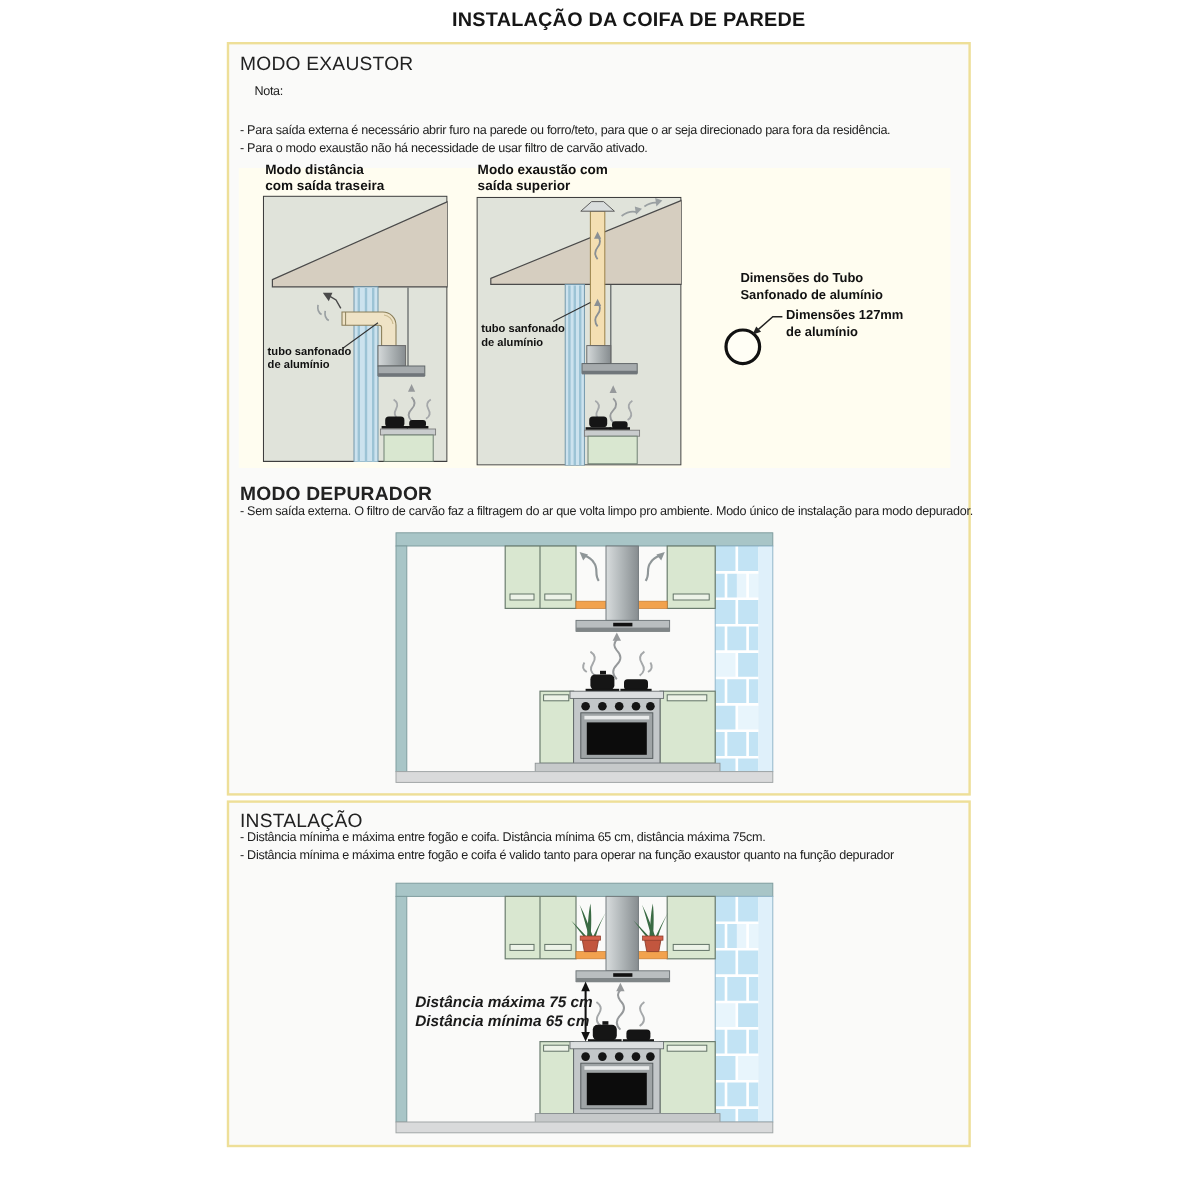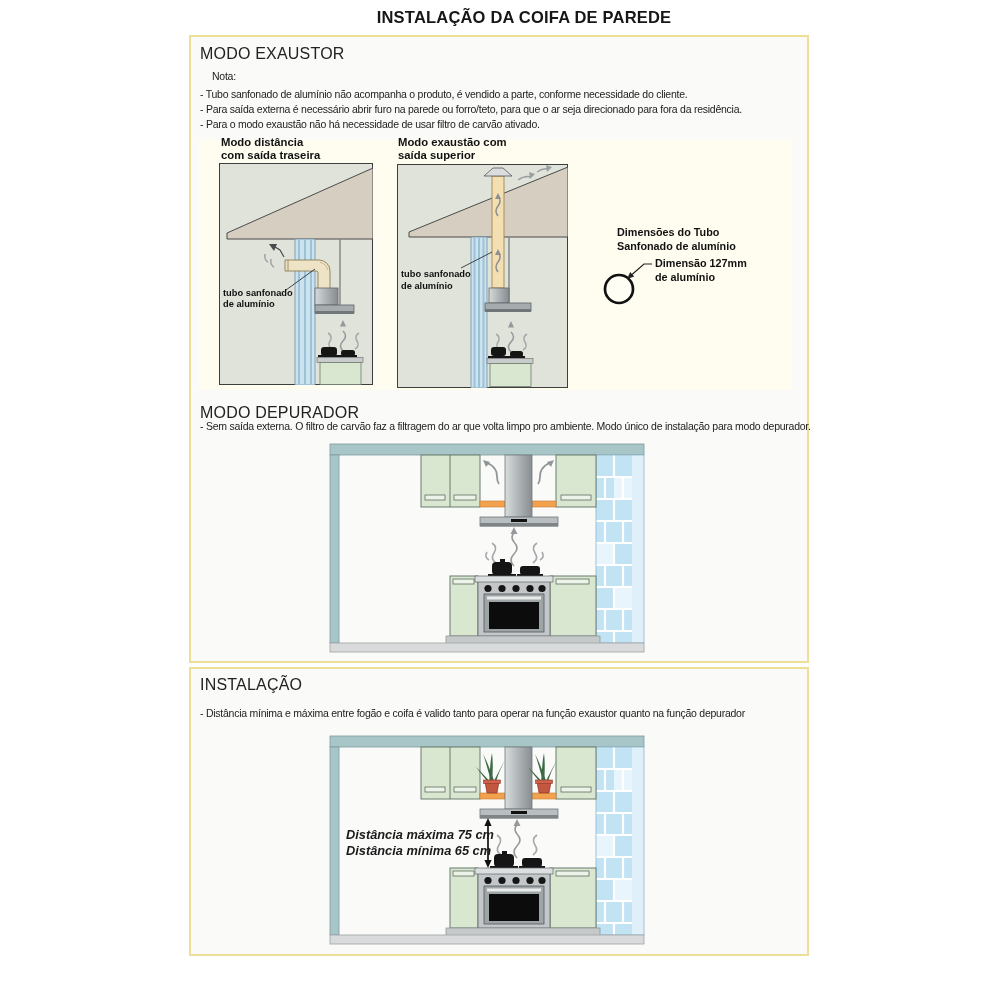--- a/index.html
+++ b/index.html
@@ -25,21 +25,20 @@
 
 <div class="page">
 
   <div class="abs title">INSTALAÇÃO DA COIFA DE PAREDE</div>
 
   <div class="abs box box1"></div>
   <div class="abs box box2"></div>
 
   <div class="abs h-section" style="left:200px; top:45px;">MODO EXAUSTOR</div>
   <div class="abs note" style="left:200px; top:70px;padding-left:12px;">Nota:</div>
-  <div class="abs note" style="left:200px; top:88px;">- Tubo sanfonado de alumínio não acompanha o produto, é vendido a parte, conforme necessidade do cliente.</div>
   <div class="abs note" style="left:200px; top:118px;">- Para o modo exaustão não há necessidade de usar filtro de carvão ativado.</div>
   <div class="abs note" style="left:200px; top:103px;">- Para saída externa é necessário abrir furo na parede ou forro/teto, para que o ar seja direcionado para fora da residência.</div>
 
   <div class="abs cream"></div>
 
   <div class="abs diag-label" style="left:221px; top:136px;">
     <div>Modo distância</div>
     <div>com saída traseira</div>
   </div>
   <div class="abs diag-label" style="left:398px; top:136px;">
@@ -167,25 +166,25 @@
   <div class="abs dim-text" style="left:617px; top:226px;">
     <div>Dimensões do Tubo</div>
     <div>Sanfonado de alumínio</div>
   </div>
   <svg class="abs" style="left:596px; top:252px;" width="78" height="56" viewBox="0 0 78 56">
     <circle cx="23" cy="37" r="14" fill="#FFFEF5" stroke="#111" stroke-width="2.7"></circle>
     <polyline points="56,12 48,12 36,22.5" fill="none" stroke="#222" stroke-width="1.2"></polyline>
     <polygon points="31,27 38.2,24.4 34.2,20" fill="#222"></polygon>
   </svg>
   <div class="abs dim-text" style="left:655px; top:257px;">
-    <div>Dimensão 127mm</div>
+    <div>Dimensões 127mm</div>
     <div>de alumínio</div>
   </div>
 
-  <div class="abs h-section" style="left:200px; top:404px;">MODO DEPURADOR</div>
+  <div class="abs h-section" style="left:200px; top:404px;font-weight:bold;">MODO DEPURADOR</div>
   <div class="abs note" style="left:200px; top:420px;">- Sem saída externa. O filtro de carvão faz a filtragem do ar que volta limpo pro ambiente. Modo único de instalação para modo depurador.</div>
 
   <svg class="abs" style="left:328px; top:438px;" width="318" height="222" viewBox="0 0 318 222">
     <defs>
       <linearGradient id="kg1" x1="0" y1="0" x2="1" y2="0">
         <stop offset="0" stop-color="#D8DCDD"></stop>
           <stop offset="0.45" stop-color="#B3B9BB"></stop>
           <stop offset="1" stop-color="#878D90"></stop>
       </linearGradient>
     </defs>
@@ -285,20 +284,21 @@
       </g>
       <rect x="156" y="156" width="60" height="38" fill="#9FA4A6" stroke="#555B5D" stroke-width="0.8"></rect>
       <rect x="159" y="158.5" width="54" height="3" fill="#E9EBEB"></rect>
       <rect x="161" y="164" width="50" height="27" fill="#0C0C0C"></rect>
     </g>
     <rect x="118" y="198" width="154" height="8" fill="#C6C9CA" stroke="#8A9092" stroke-width="0.7"></rect>
     <rect x="2" y="205" width="314" height="9" fill="#D9DADB" stroke="#9FA4A5" stroke-width="0.8"></rect>
   </svg>
 
   <div class="abs h-section" style="left:200px; top:676px;">INSTALAÇÃO</div>
+  <div class="abs note" style="left:200px; top:692px;">- Distância mínima e máxima entre fogão e coifa. Distância mínima 65 cm, distância máxima 75cm.</div>
   <div class="abs note" style="left:200px; top:707px;">- Distância mínima e máxima entre fogão e coifa é valido tanto para operar na função exaustor quanto na função depurador</div>
 
   <svg class="abs" style="left:328px; top:730px;" width="318" height="222" viewBox="0 0 318 222">
     <defs>
       <linearGradient id="kg2" x1="0" y1="0" x2="1" y2="0">
         <stop offset="0" stop-color="#D8DCDD"></stop>
           <stop offset="0.45" stop-color="#B3B9BB"></stop>
           <stop offset="1" stop-color="#878D90"></stop>
       </linearGradient>
     </defs>

